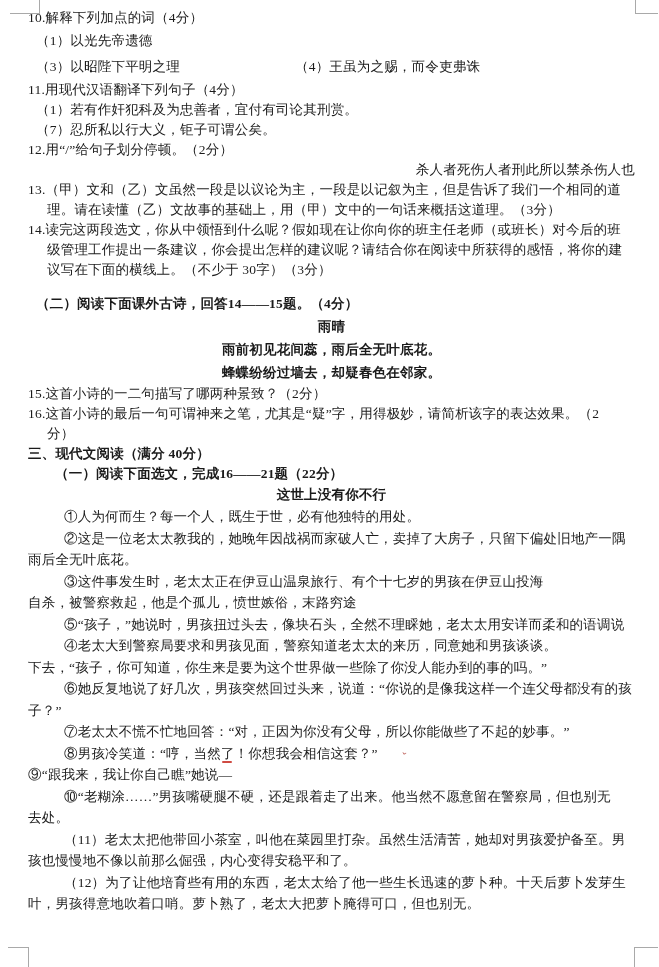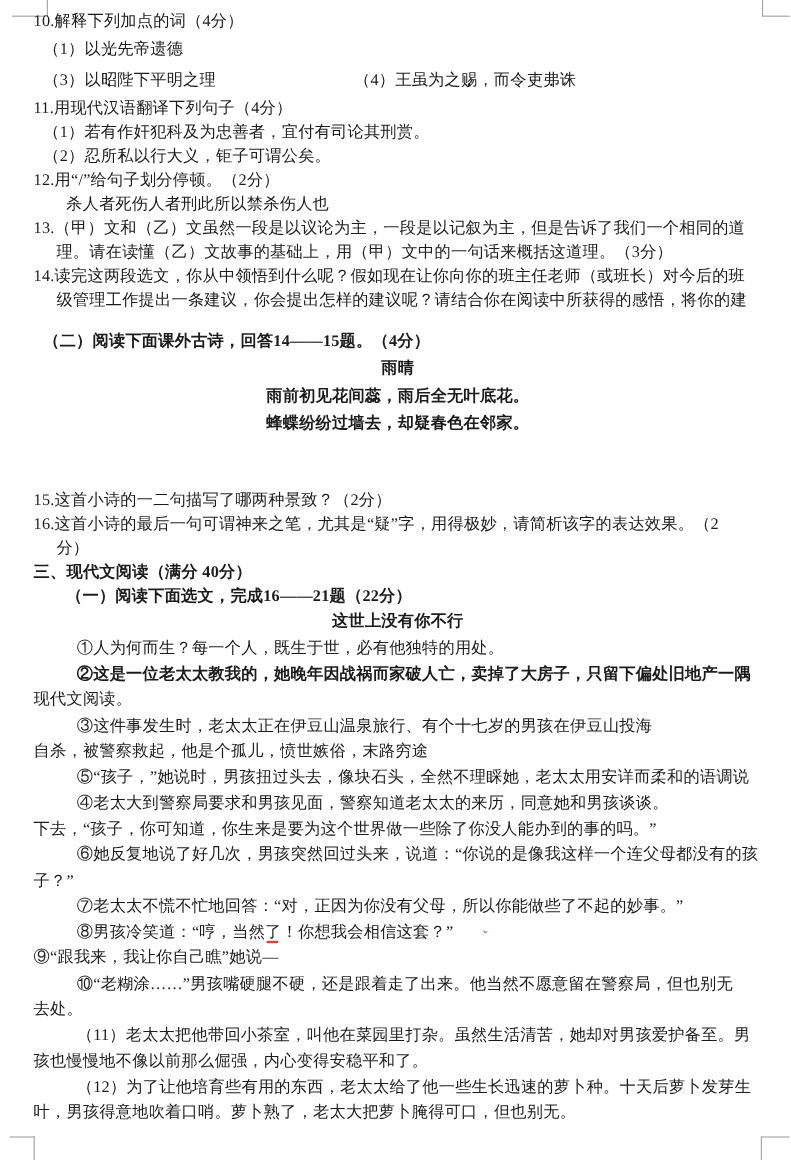--- a/index.html
+++ b/index.html
@@ -61,41 +61,42 @@
   <div class="crop crop-tl"></div>
   <div class="crop crop-tr"></div>
   <div class="crop crop-bl"></div>
   <div class="crop crop-br"></div>
   <div class="content">
       <div class="line" style="line-height: 20px; height: 20px;">10.解释下列加点的词（4分）</div>
       <div class="line" style="margin-left: 8px; line-height: 26px; height: 26px;"><span><span class="seg">（1）以</span><span class="seg em">光</span><span class="seg">先帝遗德</span></span></div>
       <div class="line" style="margin-left: 8px; line-height: 26px; height: 26px;"><span><span class="seg">（3）以</span><span class="seg em">昭</span><span class="seg">陛下平明之理</span></span><span class="col-right" style="left: 259px;"><span class="seg">（4）王虽为之</span><span class="seg em">赐</span><span class="seg">，而令吏</span><span class="seg em">弗</span><span class="seg">诛</span></span></div>
       <div class="line" style="line-height: 20px; height: 20px;">11.用现代汉语翻译下列句子（4分）</div>
       <div class="line" style="margin-left: 8px; line-height: 20px; height: 20px;">（1）若有作奸犯科及为忠善者，宜付有司论其刑赏。</div>
-      <div class="line" style="margin-left: 8px; line-height: 20px; height: 20px;">（2）忍所私以行大义，钜子可谓公矣。</div>
+      <div class="line" style="margin-left: 8px; line-height: 20px; height: 20px;">（7）忍所私以行大义，钜子可谓公矣。</div>
       <div class="line" style="line-height: 20px; height: 20px;">12.用“/”给句子划分停顿。（2分）</div>
-      <div class="line" style="margin-left: 27px; line-height: 20px; height: 20px;">杀人者死伤人者刑此所以禁杀伤人也</div>
+      <div class="line" style="margin-left: 27px; line-height: 20px; height: 20px; text-align: right;">杀人者死伤人者刑此所以禁杀伤人也</div>
       <div class="line" style="line-height: 20px; height: 20px;">13.（甲）文和（乙）文虽然一段是以议论为主，一段是以记叙为主，但是告诉了我们一个相同的道</div>
       <div class="line" style="margin-left: 19px; line-height: 20px; height: 20px;">理。请在读懂（乙）文故事的基础上，用（甲）文中的一句话来概括这道理。（3分）</div>
       <div class="line" style="line-height: 20px; height: 20px;">14.读完这两段选文，你从中领悟到什么呢？假如现在让你向你的班主任老师（或班长）对今后的班</div>
       <div class="line" style="margin-left: 19px; line-height: 20px; height: 20px;">级管理工作提出一条建议，你会提出怎样的建议呢？请结合你在阅读中所获得的感悟，将你的建</div>
+      <div class="line" style="margin-left: 19px; line-height: 20px; height: 20px;">议写在下面的横线上。（不少于 30字）（3分）</div>
       <div style="height: 12px;"></div>
       <div class="line bold" style="margin-left: 8px; line-height: 23px; height: 23px;">（二）阅读下面课外古诗，回答14——15题。（4分）</div>
       <div class="line bold center" style="line-height: 23px; height: 23px;">雨晴</div>
       <div class="line bold center" style="line-height: 23px; height: 23px;">雨前初见花间蕊，雨后全无叶底花。</div>
       <div class="line bold center" style="line-height: 23px; height: 23px;">蜂蝶纷纷过墙去，却疑春色在邻家。</div>
-      <div class="line" style="line-height: 20px; height: 20px; margin-top: 43px;">15.这首小诗的一二句描写了哪两种景致？（2分）</div>
+      <div class="line" style="line-height: 20px; height: 20px;">15.这首小诗的一二句描写了哪两种景致？（2分）</div>
       <div class="line" style="line-height: 20px; height: 20px;">16.这首小诗的最后一句可谓神来之笔，尤其是“疑”字，用得极妙，请简析该字的表达效果。（2</div>
       <div class="line" style="margin-left: 19px; line-height: 20px; height: 20px;">分）</div>
       <div class="line bold" style="line-height: 20px; height: 20px;">三、现代文阅读（满分 40分）</div>
       <div class="line bold" style="margin-left: 27px; line-height: 20px; height: 20px;">（一）阅读下面选文，完成16——21题（22分）</div>
       <div class="line bold center" style="line-height: 22px; height: 22px;">这世上没有你不行</div>
       <div class="line" style="margin-left: 36px; line-height: 21.5px; height: 21.5px;">①人为何而生？每一个人，既生于世，必有他独特的用处。</div>
-      <div class="line" style="margin-left: 36px; line-height: 21.5px; height: 21.5px; font-weight: bold;">②这是一位老太太教我的，她晚年因战祸而家破人亡，卖掉了大房子，只留下偏处旧地产一隅</div>
-      <div class="line" style="line-height: 21.5px; height: 21.5px;">现代文阅读。</div>
+      <div class="line" style="margin-left: 36px; line-height: 21.5px; height: 21.5px;">②这是一位老太太教我的，她晚年因战祸而家破人亡，卖掉了大房子，只留下偏处旧地产一隅</div>
+      <div class="line" style="line-height: 21.5px; height: 21.5px;">雨后全无叶底花。</div>
       <div class="line" style="margin-left: 36px; line-height: 21.5px; height: 21.5px;">③这件事发生时，老太太正在伊豆山温泉旅行、有个十七岁的男孩在伊豆山投海</div>
       <div class="line" style="line-height: 21.5px; height: 21.5px;">自杀，被警察救起，他是个孤儿，愤世嫉俗，末路穷途</div>
       <div class="line" style="margin-left: 36px; line-height: 21.5px; height: 21.5px;">⑤“孩子，”她说时，男孩扭过头去，像块石头，全然不理睬她，老太太用安详而柔和的语调说</div>
       <div class="line" style="margin-left: 36px; line-height: 21.5px; height: 21.5px;">④老太大到警察局要求和男孩见面，警察知道老太太的来历，同意她和男孩谈谈。</div>
       <div class="line" style="line-height: 21.5px; height: 21.5px;">下去，“孩子，你可知道，你生来是要为这个世界做一些除了你没人能办到的事的吗。”</div>
       <div class="line" style="margin-left: 36px; line-height: 21.5px; height: 21.5px;">⑥她反复地说了好几次，男孩突然回过头来，说道：“你说的是像我这样一个连父母都没有的孩</div>
       <div class="line" style="line-height: 21.5px; height: 21.5px;">子？”</div>
       <div class="line" style="margin-left: 36px; line-height: 21.5px; height: 21.5px;">⑦老太太不慌不忙地回答：“对，正因为你没有父母，所以你能做些了不起的妙事。”</div>
       <div class="line" style="margin-left: 36px; line-height: 21.5px; height: 21.5px;"><span class="seg">⑧男孩冷笑道：“哼，当然</span><span class="seg redline">了</span><span class="seg">！你想我会相信这套？”</span><span class="seg caron">ˇ</span></div>
       <div class="line" style="line-height: 21.5px; height: 21.5px;">⑨“跟我来，我让你自己瞧”她说—</div>

